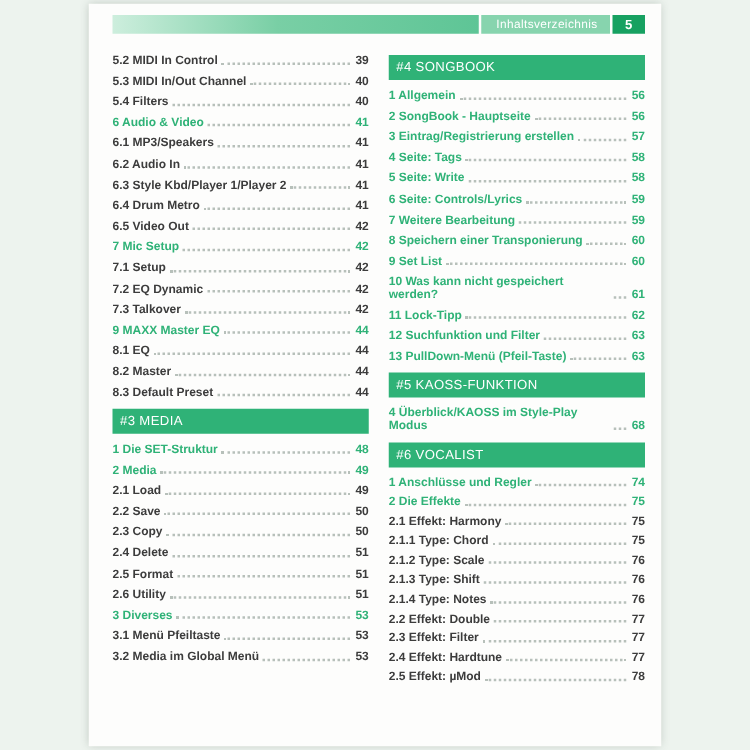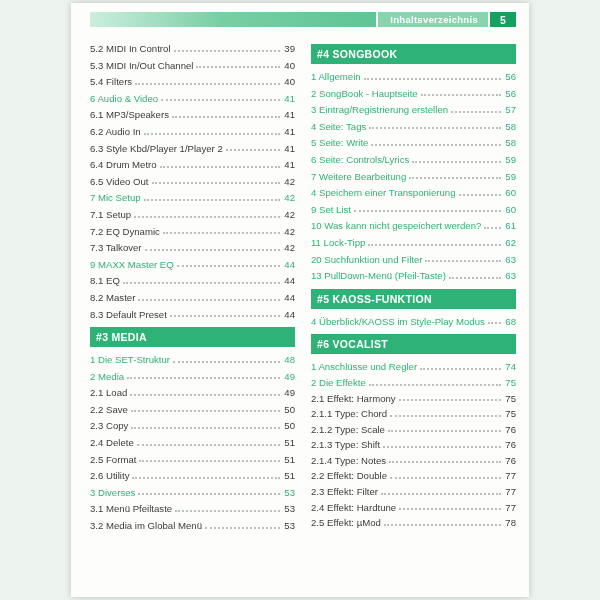--- a/index.html
+++ b/index.html
@@ -12,38 +12,38 @@
   }
   .page {
     position:absolute; left:71px; top:3px;
     width:458px; height:594px;
     background:#fdfdfc;
     box-shadow:0 0 7px rgba(60,80,70,.28);
   }
   .topbar { display:flex; height:15px; margin:9px 13px 0 19px; gap:2px; }
   .topbar-main { flex:1; background:linear-gradient(90deg,#cdeedd 0%, #79cfa5 45%, #5ec596 100%); }
   .topbar-title-seg { background:#87d4ae; display:flex; align-items:center; padding:0 10px 0 12px; }
-  .topbar-title { color:#fff; font-weight:bold; font-size:9.5px; letter-spacing:.3px; white-space:nowrap; }
+  .topbar-title { color:#fff; font-weight:normal; font-size:9.5px; letter-spacing:.3px; white-space:nowrap; }
   .topbar-page {
     width:26px; background:var(--pagebox,#17a161); color:#fff;
     font-weight:bold; font-size:10.5px;
     display:flex; align-items:center; justify-content:center;
   }
   .columns { display:flex; gap:16px; padding:17px 13px 0 19px; }
   .col { flex:1 1 0; min-width:0; }
   .sec-heading {
     background:var(--green,#2fb277); color:#fff;
-    font-weight:bold; font-size:10.5px; letter-spacing:.3px;
+    font-weight:normal; font-size:10.5px; letter-spacing:.3px;
     padding:4px 5px 4px 6px; margin:8px 0 8px;
   }
   .section:first-child .sec-heading { margin-top:0; }
   .toc-row {
     display:flex; align-items:flex-end;
     margin-bottom:7px;
-    font-size:9.6px; font-weight:400; line-height:1.0;
+    font-size:9.6px; font-weight:700; line-height:1.0;
     color:var(--text,#3c3c3c);
   }
   .toc-row .label { flex:0 1 auto; }
   .toc-row .dots { flex:1 0 10px; border-bottom:2px dotted var(--dots,#b7c0ba); margin:0 3px 2px 3px; }
   .toc-row .page-num { flex:0 0 auto; min-width:12px; text-align:right; }
   .toc-row.green { color:var(--green,#2fb277); }
   
   .col-right .section:nth-child(3) .toc-row { margin-bottom:6px; }
 </style>
 </head>
@@ -237,41 +237,41 @@
             <span class="label">6 Seite: Controls/Lyrics</span>
             <span class="dots"></span>
             <span class="page-num">59</span>
           </div>
           <div class="toc-row green">
             <span class="label">7 Weitere Bearbeitung</span>
             <span class="dots"></span>
             <span class="page-num">59</span>
           </div>
           <div class="toc-row green">
-            <span class="label">4 Speichern einer Transponierung</span>
+            <span class="label">8 Speichern einer Transponierung</span>
             <span class="dots"></span>
             <span class="page-num">60</span>
           </div>
           <div class="toc-row green">
             <span class="label">9 Set List</span>
             <span class="dots"></span>
             <span class="page-num">60</span>
           </div>
           <div class="toc-row green">
             <span class="label">10 Was kann nicht gespeichert werden?</span>
             <span class="dots"></span>
             <span class="page-num">61</span>
           </div>
           <div class="toc-row green">
             <span class="label">11 Lock-Tipp</span>
             <span class="dots"></span>
             <span class="page-num">62</span>
           </div>
           <div class="toc-row green">
-            <span class="label">20 Suchfunktion und Filter</span>
+            <span class="label">12 Suchfunktion und Filter</span>
             <span class="dots"></span>
             <span class="page-num">63</span>
           </div>
           <div class="toc-row green">
             <span class="label">13 PullDown-Menü (Pfeil-Taste)</span>
             <span class="dots"></span>
             <span class="page-num">63</span>
           </div>
         </div>
         <div class="section">

